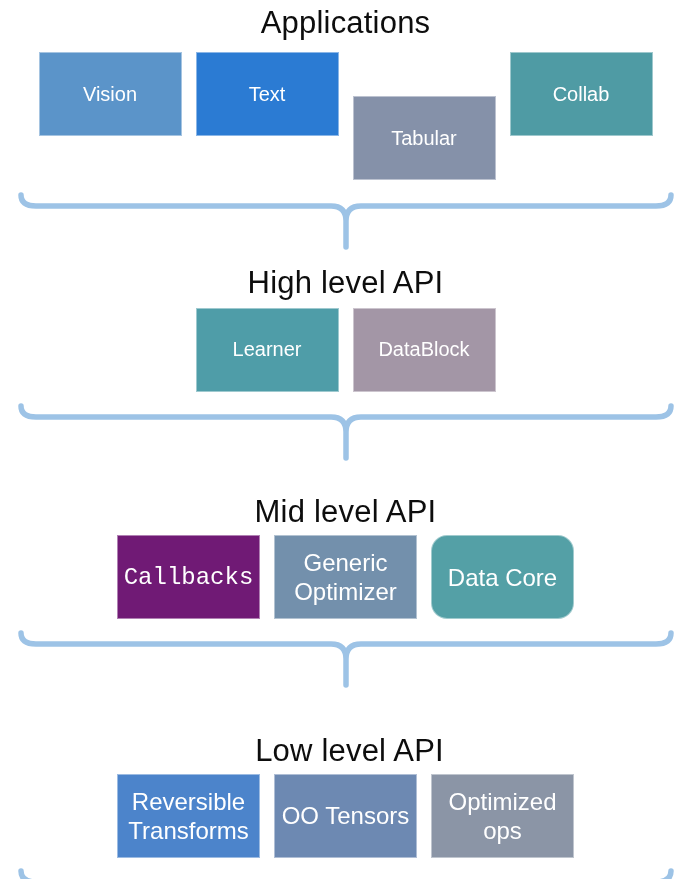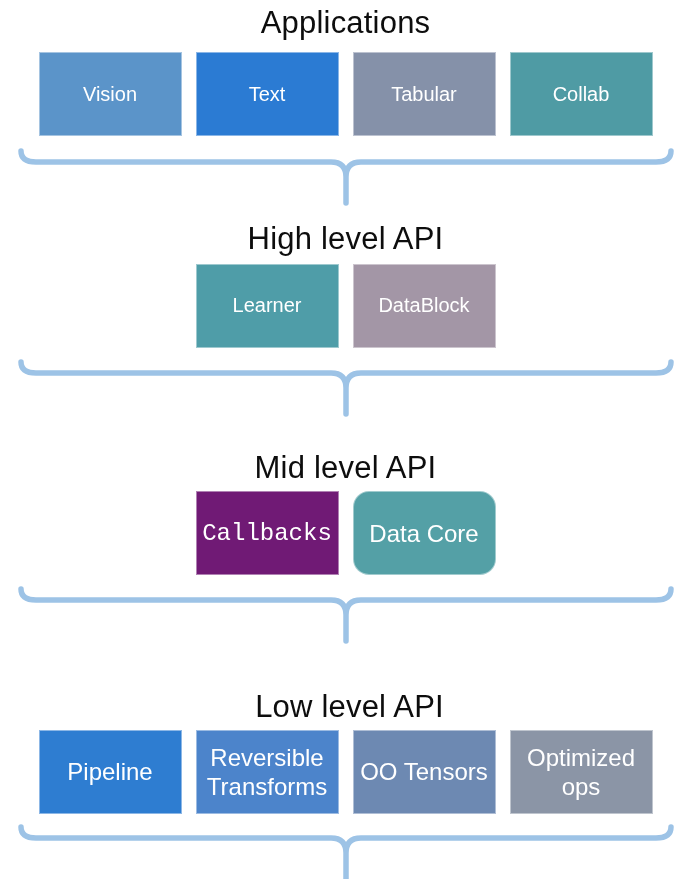--- a/index.html
+++ b/index.html
@@ -65,21 +65,21 @@
     <div class="section-title" style="color: rgb(13, 13, 13);">Applications</div>
     <div class="box-row">
   <div class="box big" style="background: rgb(91, 148, 201); color: rgb(255, 255, 255);">
     <span class="box-label">Vision</span>
   </div>
 
   <div class="box big" style="background: rgb(43, 123, 211); color: rgb(255, 255, 255);">
     <span class="box-label">Text</span>
   </div>
 
-  <div class="box big" style="background: rgb(133, 145, 169); color: rgb(255, 255, 255);">
+  <div class="box big" style="background: rgb(133, 145, 169); color: rgb(255, 255, 255); margin-top: 44px;">
     <span class="box-label">Tabular</span>
   </div>
 
   <div class="box big" style="background: rgb(79, 155, 164); color: rgb(255, 255, 255);">
     <span class="box-label">Collab</span>
   </div>
 </div>
     <div class="brace-wrap">
       <svg width="656" height="58" viewBox="0 0 656 58" fill="none" xmlns="http://www.w3.org/2000/svg">
         <path class="brace-path" d="M3,3 Q3,14 18,14 L313,14 Q328,14 328,29 L328,55 M653,3 Q653,14 638,14 L343,14 Q328,14 328,29" stroke-width="5.5" stroke-linecap="round" stroke-linejoin="round" stroke="#9dc3e6"></path>
@@ -105,39 +105,39 @@
     </div>
   </div>
 
   <div class="section s2">
     <div class="section-title" style="color: rgb(13, 13, 13);">Mid level API</div>
     <div class="box-row">
   <div class="box small" style="background: #701a75; color: rgb(255, 255, 255); font-family: Liberation Mono, monospace;">
     <span class="box-label">Callbacks</span>
   </div>
 
+  <div class="box small" style="background: rgb(115, 144, 172); color: rgb(255, 255, 255);">
+    <span class="box-label">Generic Optimizer</span>
+  </div>
 
 
   <div class="box small" style="background: rgb(84, 160, 166); color: rgb(255, 255, 255); border-radius: 16px;">
     <span class="box-label">Data Core</span>
   </div>
 </div>
     <div class="brace-wrap">
       <svg width="656" height="58" viewBox="0 0 656 58" fill="none" xmlns="http://www.w3.org/2000/svg">
         <path class="brace-path" d="M3,3 Q3,14 18,14 L313,14 Q328,14 328,29 L328,55 M653,3 Q653,14 638,14 L343,14 Q328,14 328,29" stroke-width="5.5" stroke-linecap="round" stroke-linejoin="round" stroke="#9dc3e6"></path>
       </svg>
     </div>
   </div>
 
   <div class="section s3">
     <div class="section-title" style="color: rgb(13, 13, 13);">Low level API</div>
     <div class="box-row">
-  <div class="box small" style="background: rgb(46, 125, 209); color: rgb(255, 255, 255);">
-    <span class="box-label">Pipeline</span>
-  </div>
 
   <div class="box small" style="background: rgb(76, 132, 203); color: rgb(255, 255, 255);">
     <span class="box-label">Reversible Transforms</span>
   </div>
 
   <div class="box small" style="background: rgb(109, 137, 178); color: rgb(255, 255, 255);">
     <span class="box-label">OO Tensors</span>
   </div>
 
   <div class="box small" style="background: rgb(139, 149, 166); color: rgb(255, 255, 255);">

